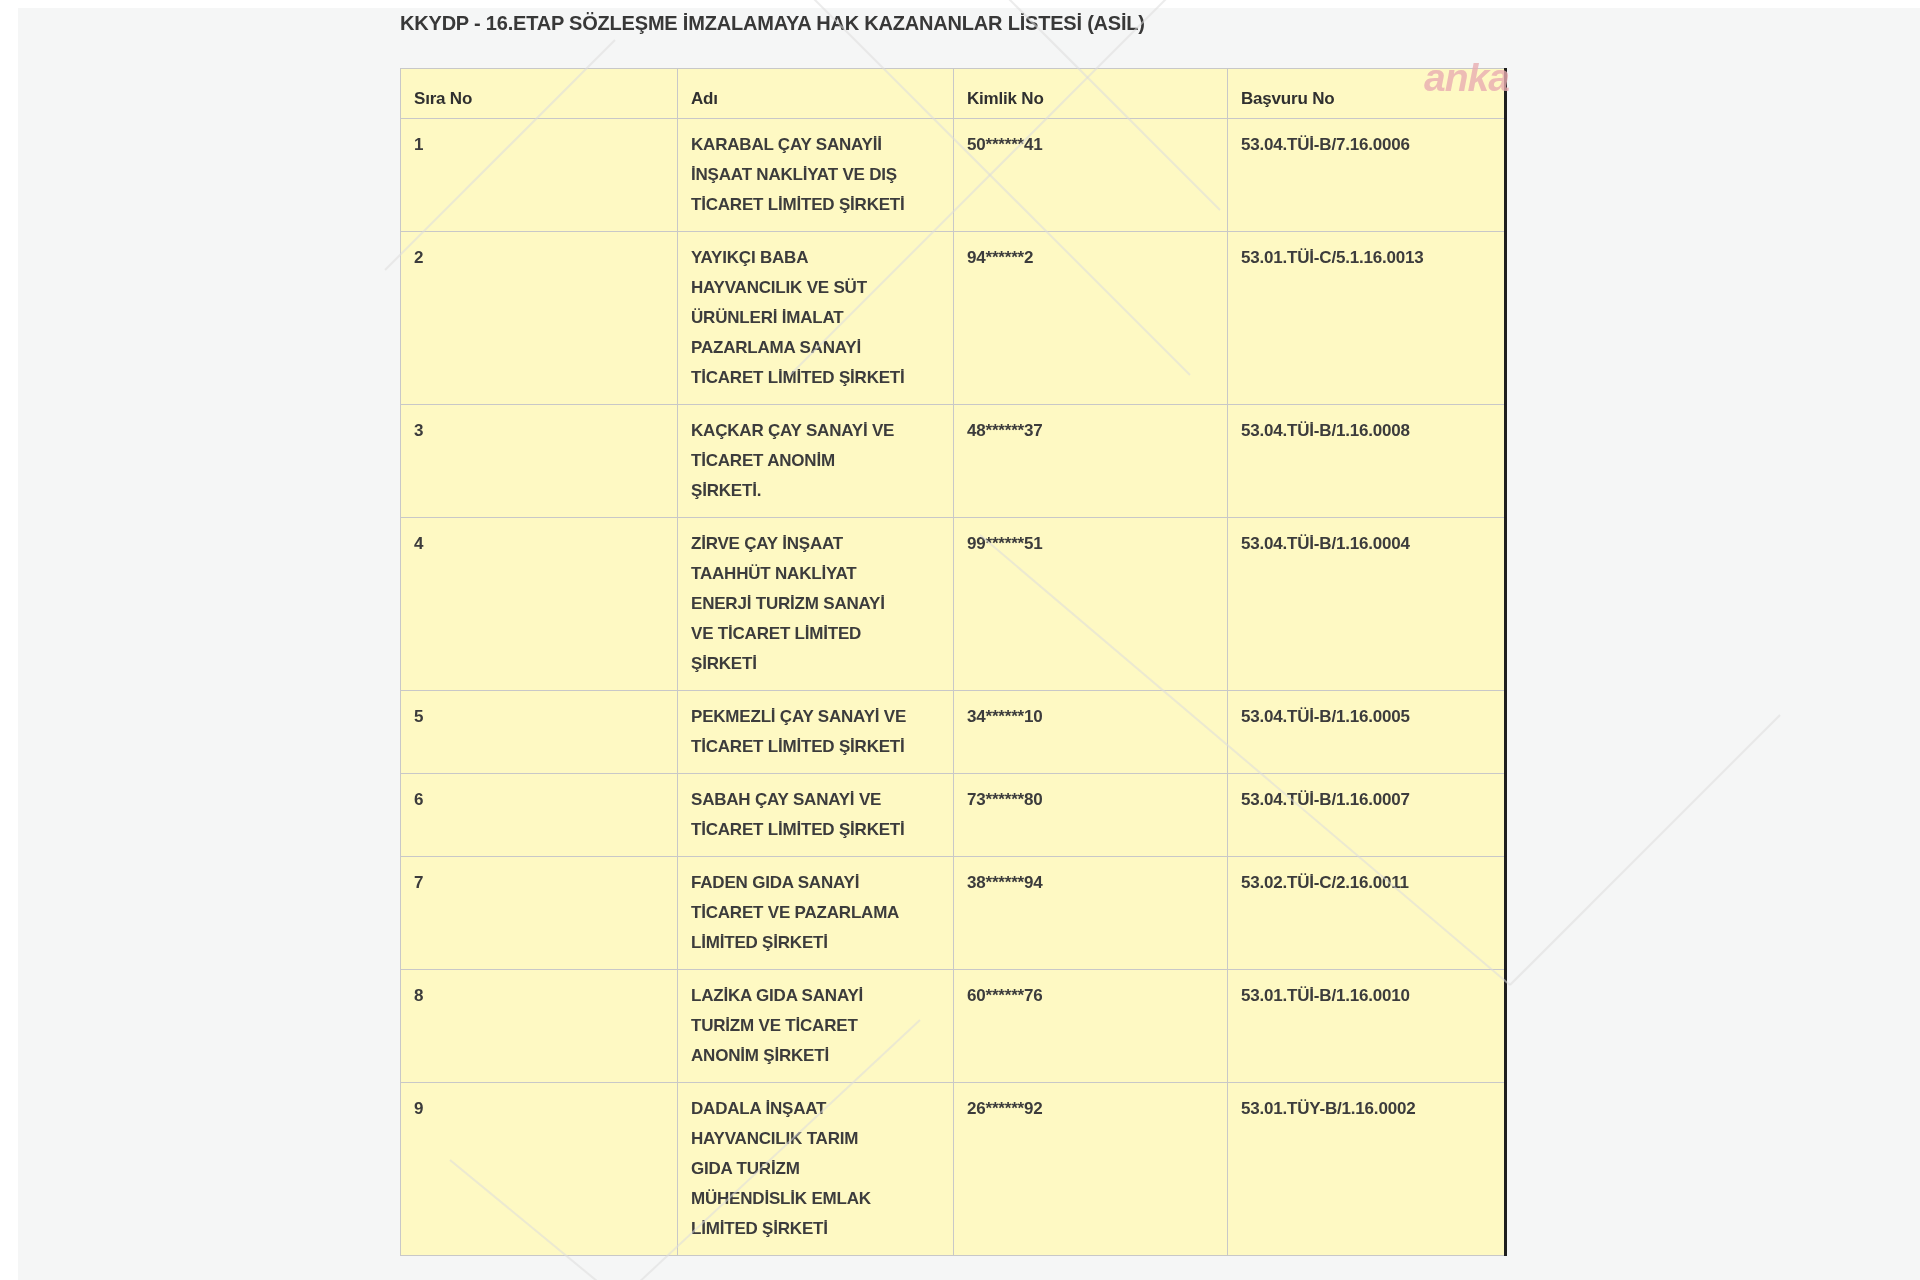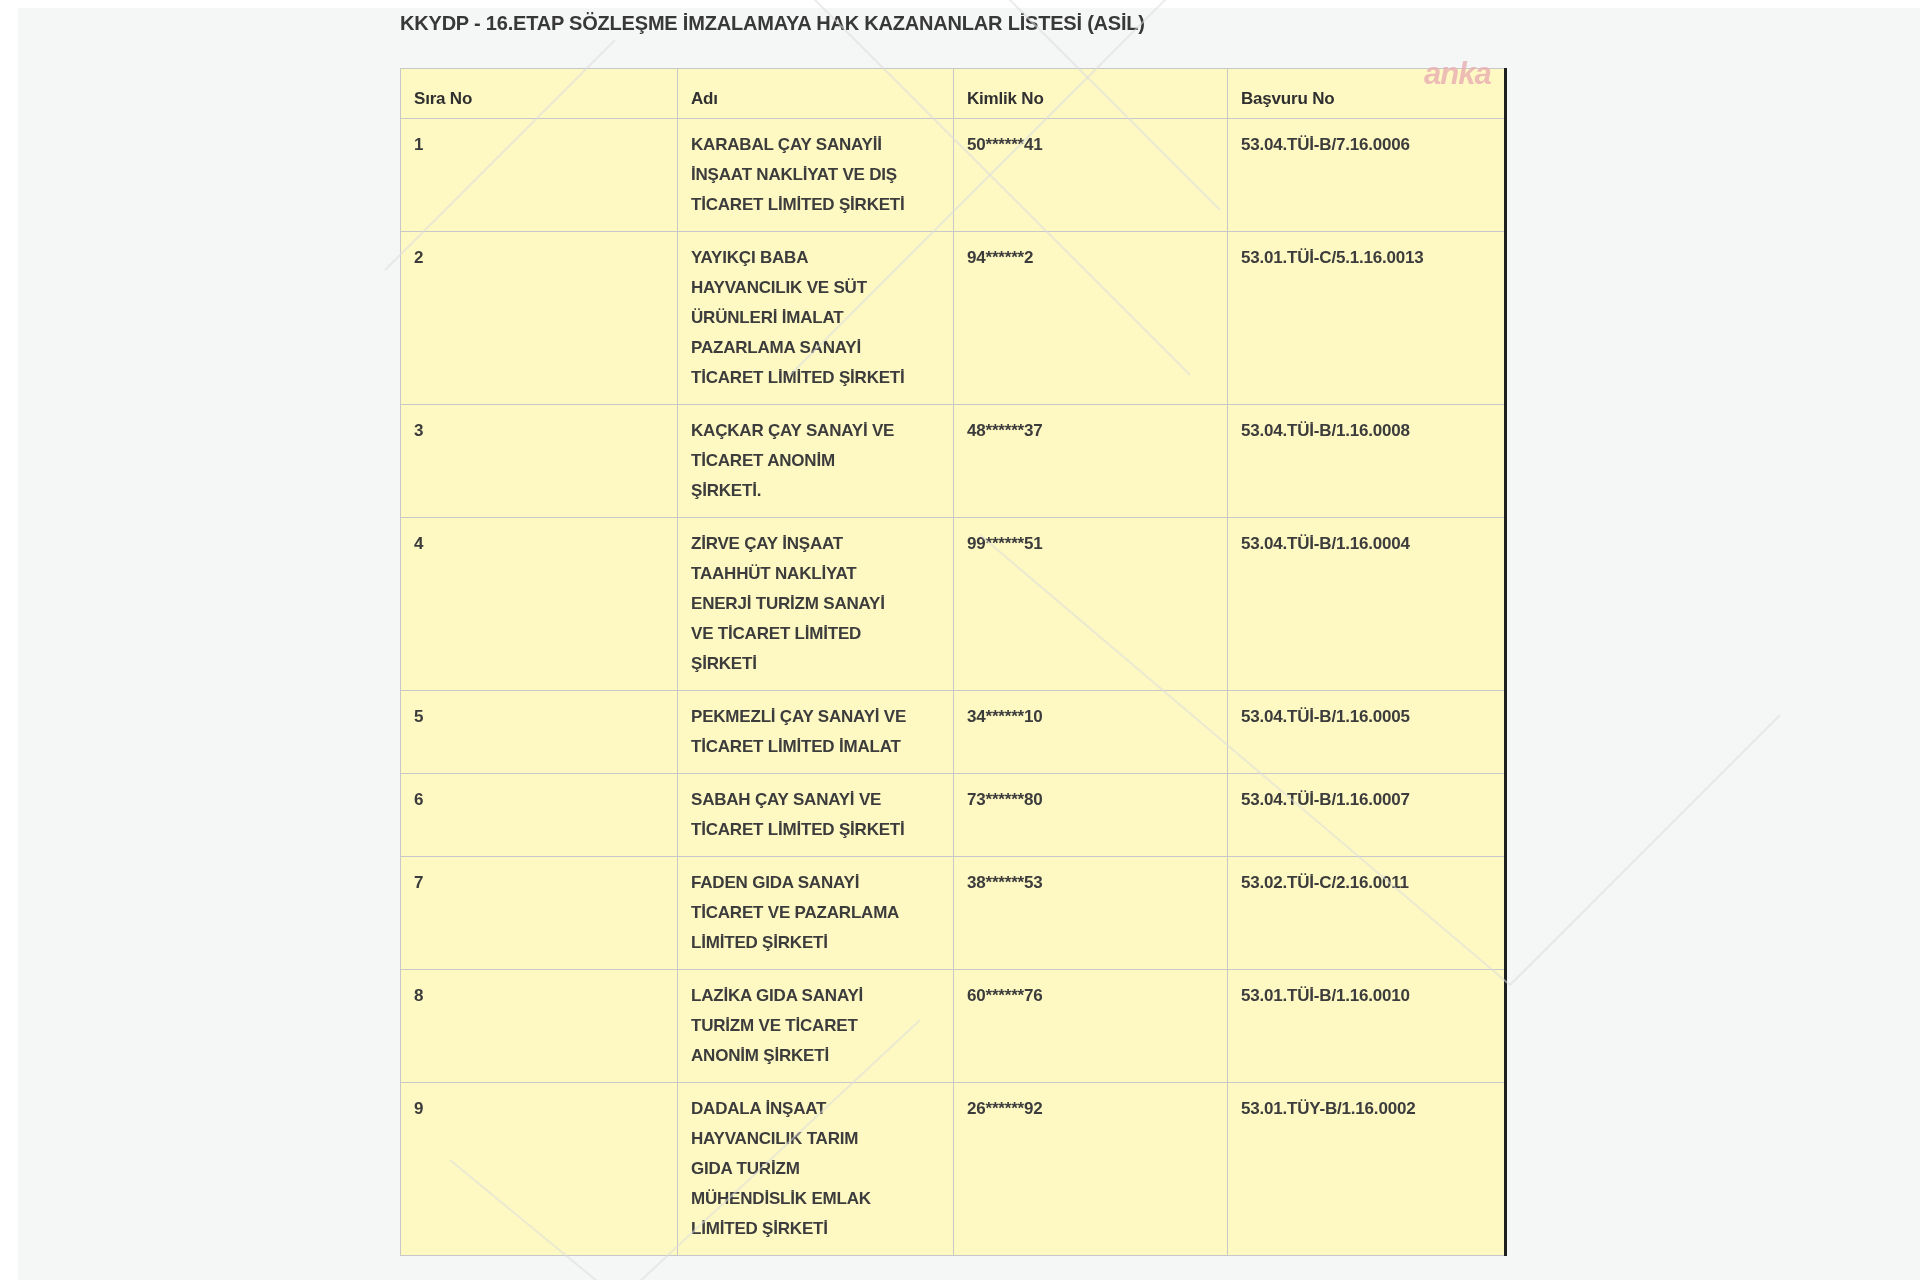--- a/index.html
+++ b/index.html
@@ -22,21 +22,21 @@
 
   .doc-title {
     position: absolute; left: 400px; top: 12px;
     font-size: 20px; font-weight: bold; color: #383838;
     letter-spacing: -0.2px;
     white-space: nowrap;
   }
 
   .watermark-anka {
     position: absolute; left: 1424px; top: 56px;
-    font-size: 31px; font-weight: bold; font-style: italic;
+    font-size: 39px; font-weight: bold; font-style: italic;
     color: #e9aeb2; opacity: 0.8; letter-spacing: -1px;
     z-index: 6;
   }
 
   table.main-table {
     position: absolute; left: 400px; top: 68px;
     width: 1105px;
     border-collapse: collapse;
     table-layout: fixed;
     background: #fef9c3;
@@ -143,39 +143,39 @@
 ENERJİ TURİZM SANAYİ
 VE TİCARET LİMİTED
 ŞİRKETİ</td>
       <td class="c-kimlik">99******51</td>
       <td class="c-basvuru">53.04.TÜİ-B/1.16.0004</td>
     </tr>
 
     <tr>
       <td class="c-sira">5</td>
       <td class="c-adi">PEKMEZLİ ÇAY SANAYİ VE
-TİCARET LİMİTED İMALAT</td>
+TİCARET LİMİTED ŞİRKETİ</td>
       <td class="c-kimlik">34******10</td>
       <td class="c-basvuru">53.04.TÜİ-B/1.16.0005</td>
     </tr>
 
     <tr>
       <td class="c-sira">6</td>
       <td class="c-adi">SABAH ÇAY SANAYİ VE
 TİCARET LİMİTED ŞİRKETİ</td>
       <td class="c-kimlik">73******80</td>
       <td class="c-basvuru">53.04.TÜİ-B/1.16.0007</td>
     </tr>
 
     <tr>
       <td class="c-sira">7</td>
       <td class="c-adi">FADEN GIDA SANAYİ
 TİCARET VE PAZARLAMA
 LİMİTED ŞİRKETİ</td>
-      <td class="c-kimlik">38******53</td>
+      <td class="c-kimlik">38******94</td>
       <td class="c-basvuru">53.02.TÜİ-C/2.16.0011</td>
     </tr>
 
     <tr>
       <td class="c-sira">8</td>
       <td class="c-adi">LAZİKA GIDA SANAYİ
 TURİZM VE TİCARET
 ANONİM ŞİRKETİ</td>
       <td class="c-kimlik">60******76</td>
       <td class="c-basvuru">53.01.TÜİ-B/1.16.0010</td>

